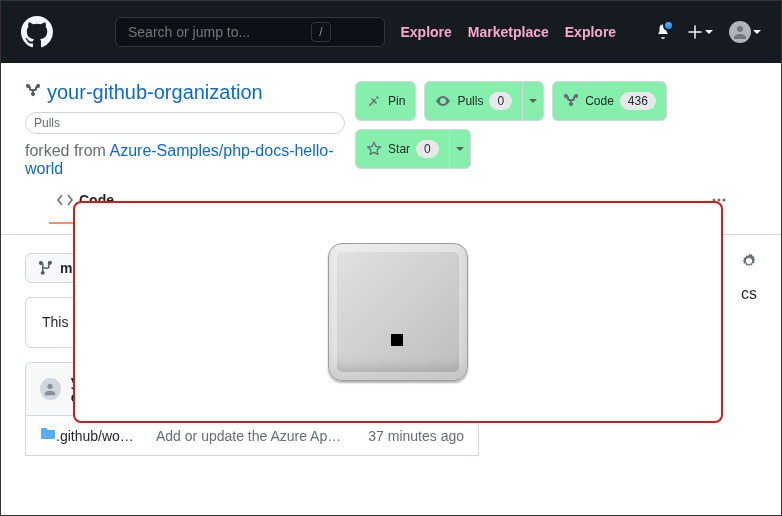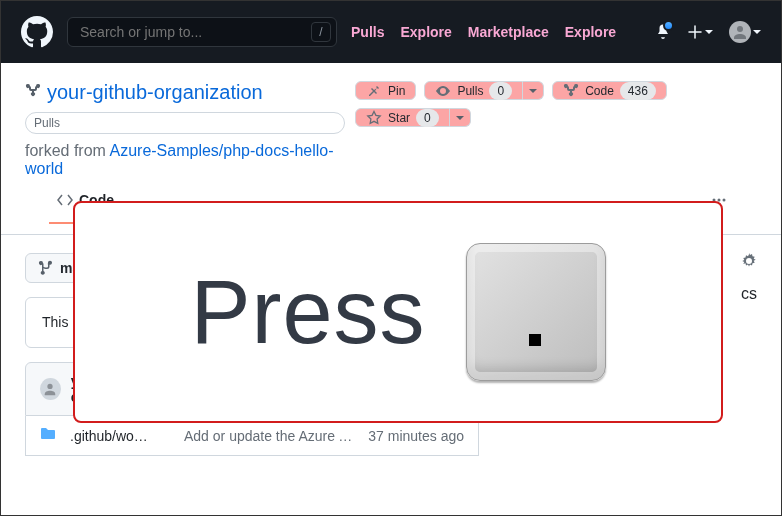--- a/index.html
+++ b/index.html
@@ -30,20 +30,21 @@
   }
   .search-input {
     width: 100%;
     height: 30px;
     background: #0d1117;
     border: 1px solid #30363d;
     border-radius: 6px;
     color: #8b949e;
     padding: 0 32px 0 12px;
     font-size: 14px;
+    margin-left: 48px;
   }
   .search-slash {
     position: absolute;
     right: 6px; top: 5px;
     width: 20px; height: 20px;
     border: 1px solid #30363d;
     border-radius: 4px;
     color: #8b949e;
     font-size: 12px;
     display:flex; align-items:center; justify-content:center;
@@ -96,22 +97,22 @@
   .forked-from { font-size:16px; color:#656d76; margin-top:8px; }
   .forked-from a { color:#0969da; cursor:pointer; }
 
   .repo-actions {
     margin-left:auto;
     display:flex; gap:8px;
     flex-wrap:wrap;
   }
   .btn {
     display:inline-flex; align-items:center; gap:6px;
-    background:#fca5a5; border:1px solid #d0d7de;
-    border-radius:6px; height:19px; padding:0 10px;
+    background:#86efac; border:1px solid #d0d7de;
+    border-radius:6px; height:40px; padding:0 10px;
     font-size:12px; color:#24292f; cursor:pointer;
     white-space:nowrap;
   }
   .btn .counter {
     background:#e6e8ea; border-radius:2em;
     padding:0 8px; font-size:12px; line-height:18px;
     color:#24292f;
   }
   .btn-group { display:inline-flex; }
   .btn-group .btn { border-radius:6px 0 0 6px; }
@@ -178,21 +179,21 @@
   .more-chip {
     background:#e6e8ea; border-radius:4px; padding:0 5px;
     font-weight:700; color:#57606a; cursor:pointer; line-height:16px;
   }
   .commit-check { color:#1a7f37; }
   .commit-time { color:#656d76; margin-left:auto; }
   .history { display:flex; align-items:center; gap:4px; color:#1f2328; font-weight:600;}
 
   .file-row {
     border:1px solid #d0d7de; border-top:0;
-    display:flex; align-items:center; gap:14px;
+    display:flex; align-items:center; 
     padding:10px 14px;
     font-size:14px;
     color:#656d76;
   }
   .file-row .dir-icon { color:#54aeff; }
   .file-row .filename { color:#1f2328; width:100px; overflow:hidden; text-overflow:ellipsis; white-space:nowrap;}
   .file-row .msg { flex:1; overflow:hidden; text-overflow:ellipsis; white-space:nowrap; }
   .file-row .time { color:#656d76; white-space:nowrap; }
 
   
@@ -435,15 +436,14 @@
             <path d="M5 3a2 2 0 1 0-1 1.732V6a2 2 0 0 0 2 2h1v1.268A2 2 0 1 0 9 9.268V8h1a2 2 0 0 0 2-2V4.732A2 2 0 1 0 11 3a2 2 0 0 0-1 1.732V6H6V4.732A2 2 0 0 0 5 3z"></path>
           </svg>
         <strong>436</strong>
           <span>forks</span>
       </div>
     </div>
   </div>
 </div>
 
 <div class="overlay">
-  <span class="overlay-text">Press</span>
   <span class="keycap" aria-label="."></span>
 </div>
 
 </body></html>

